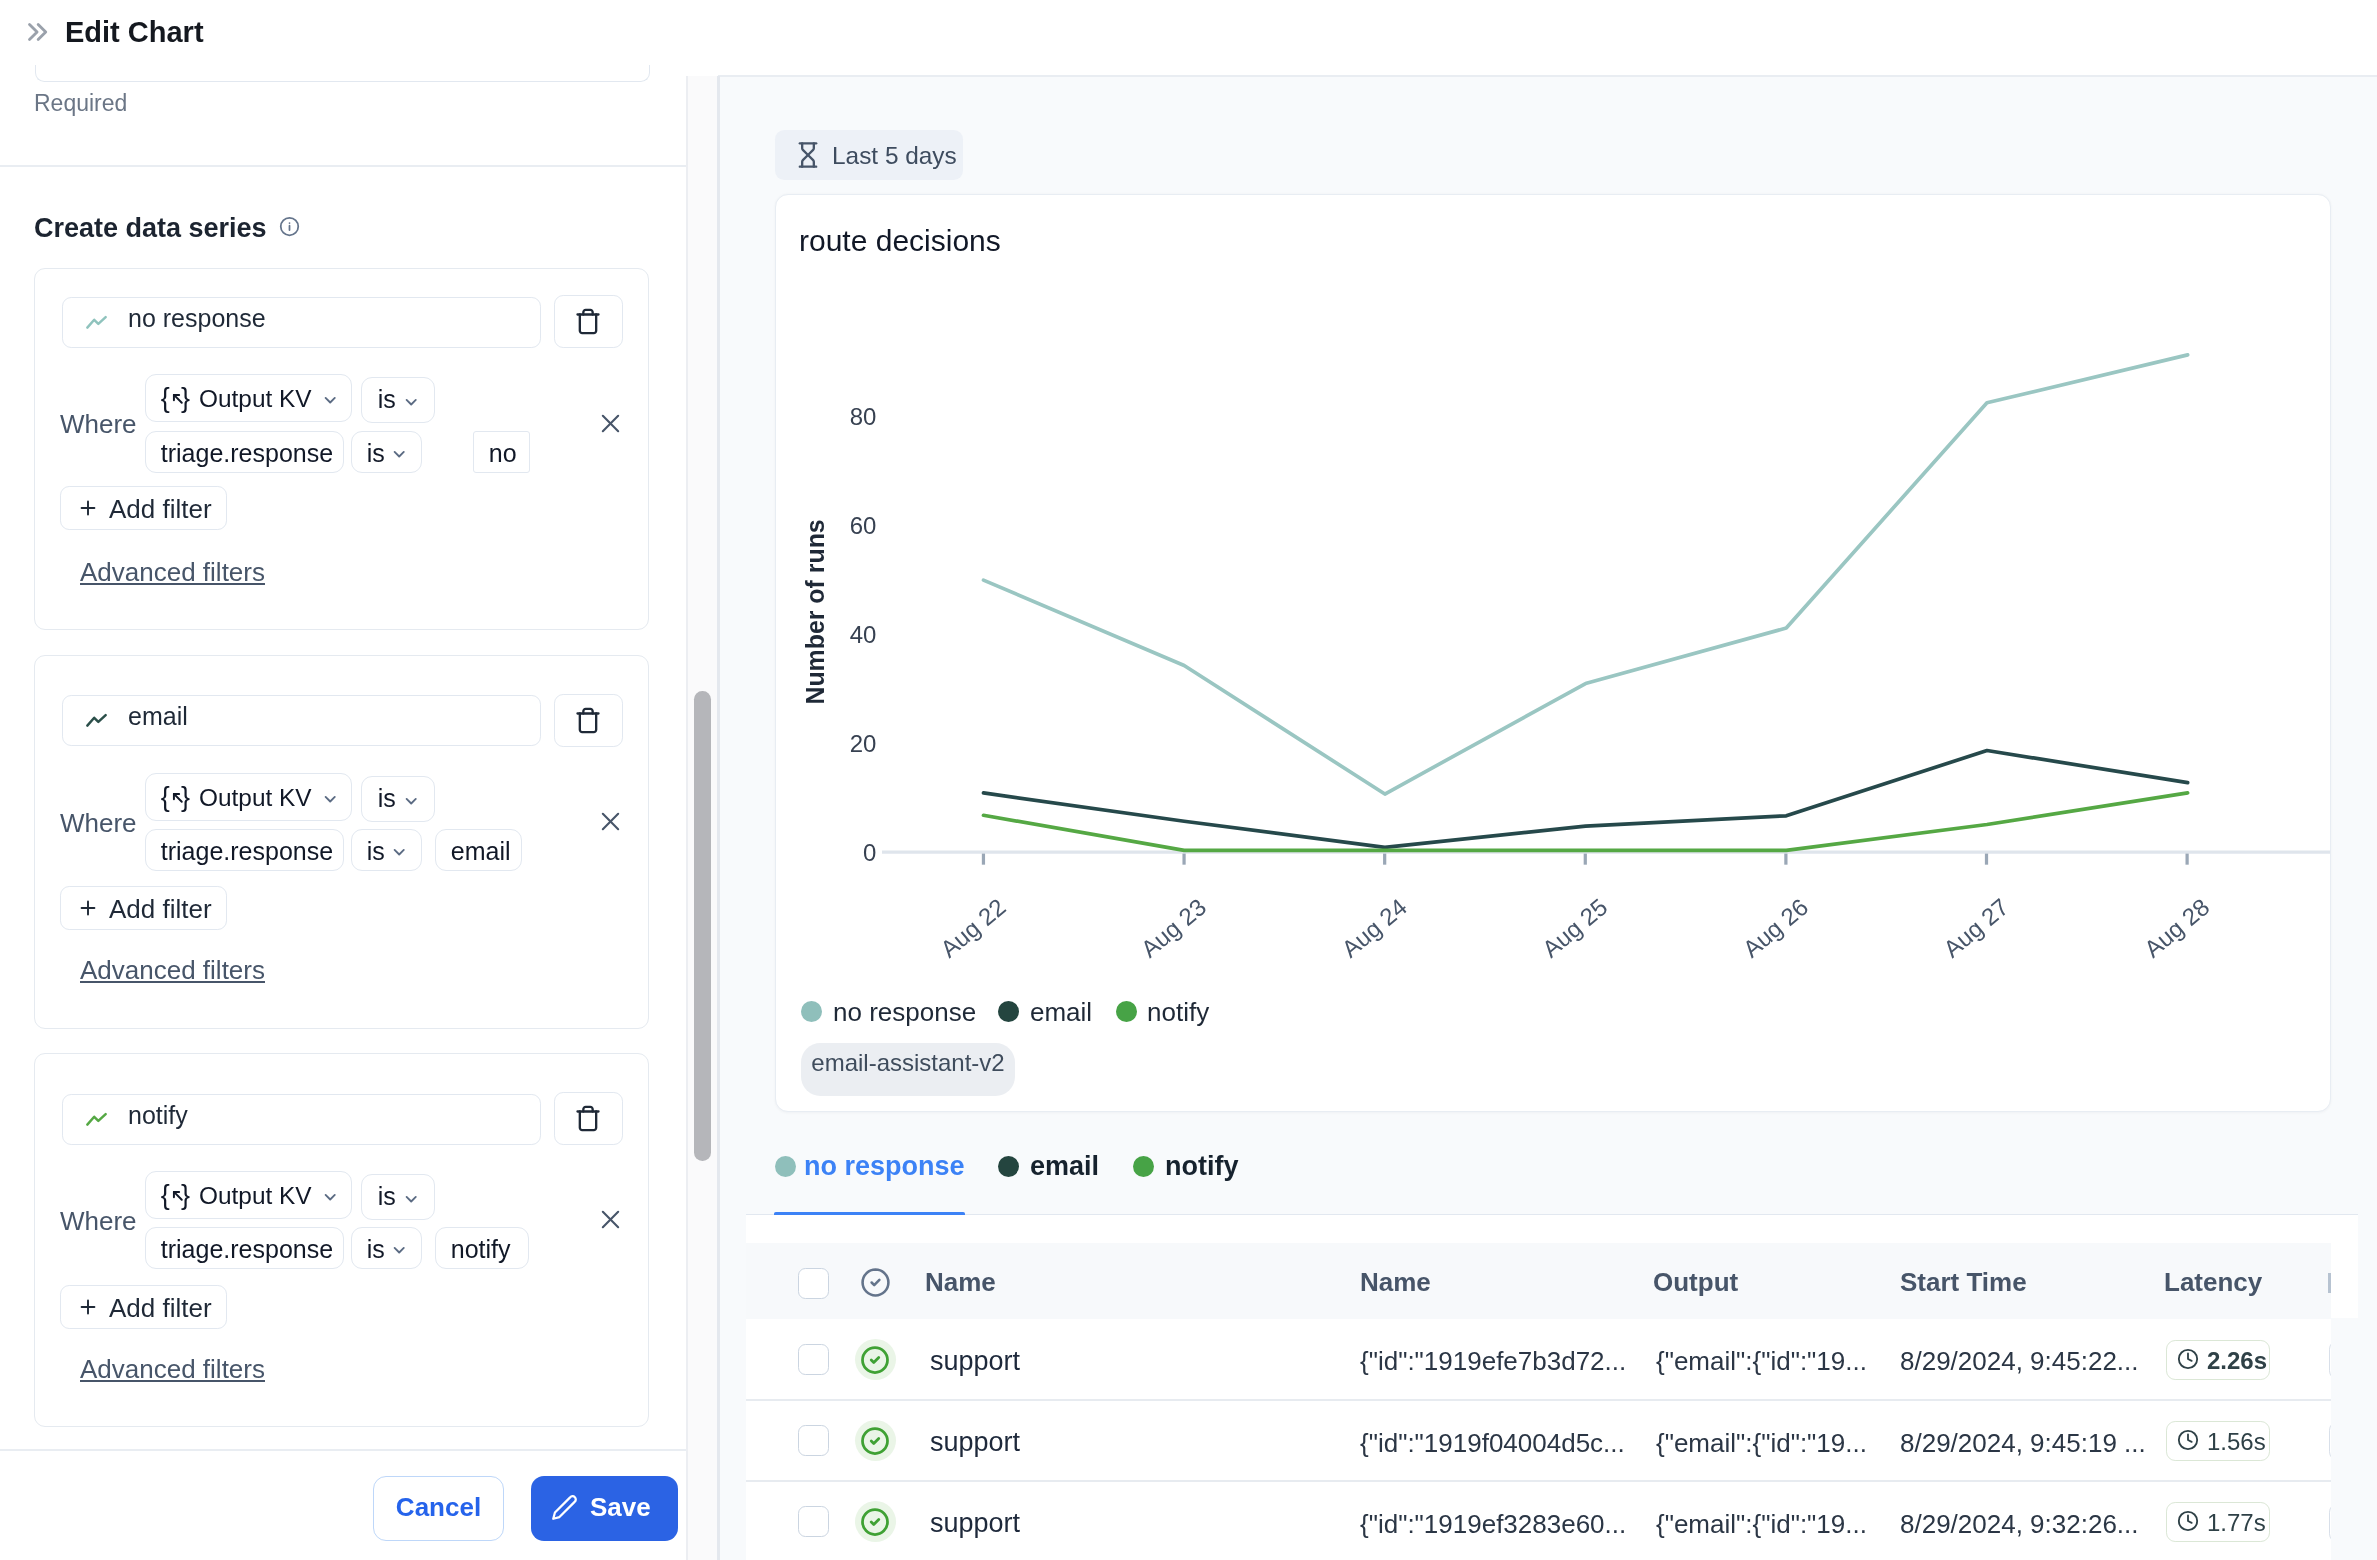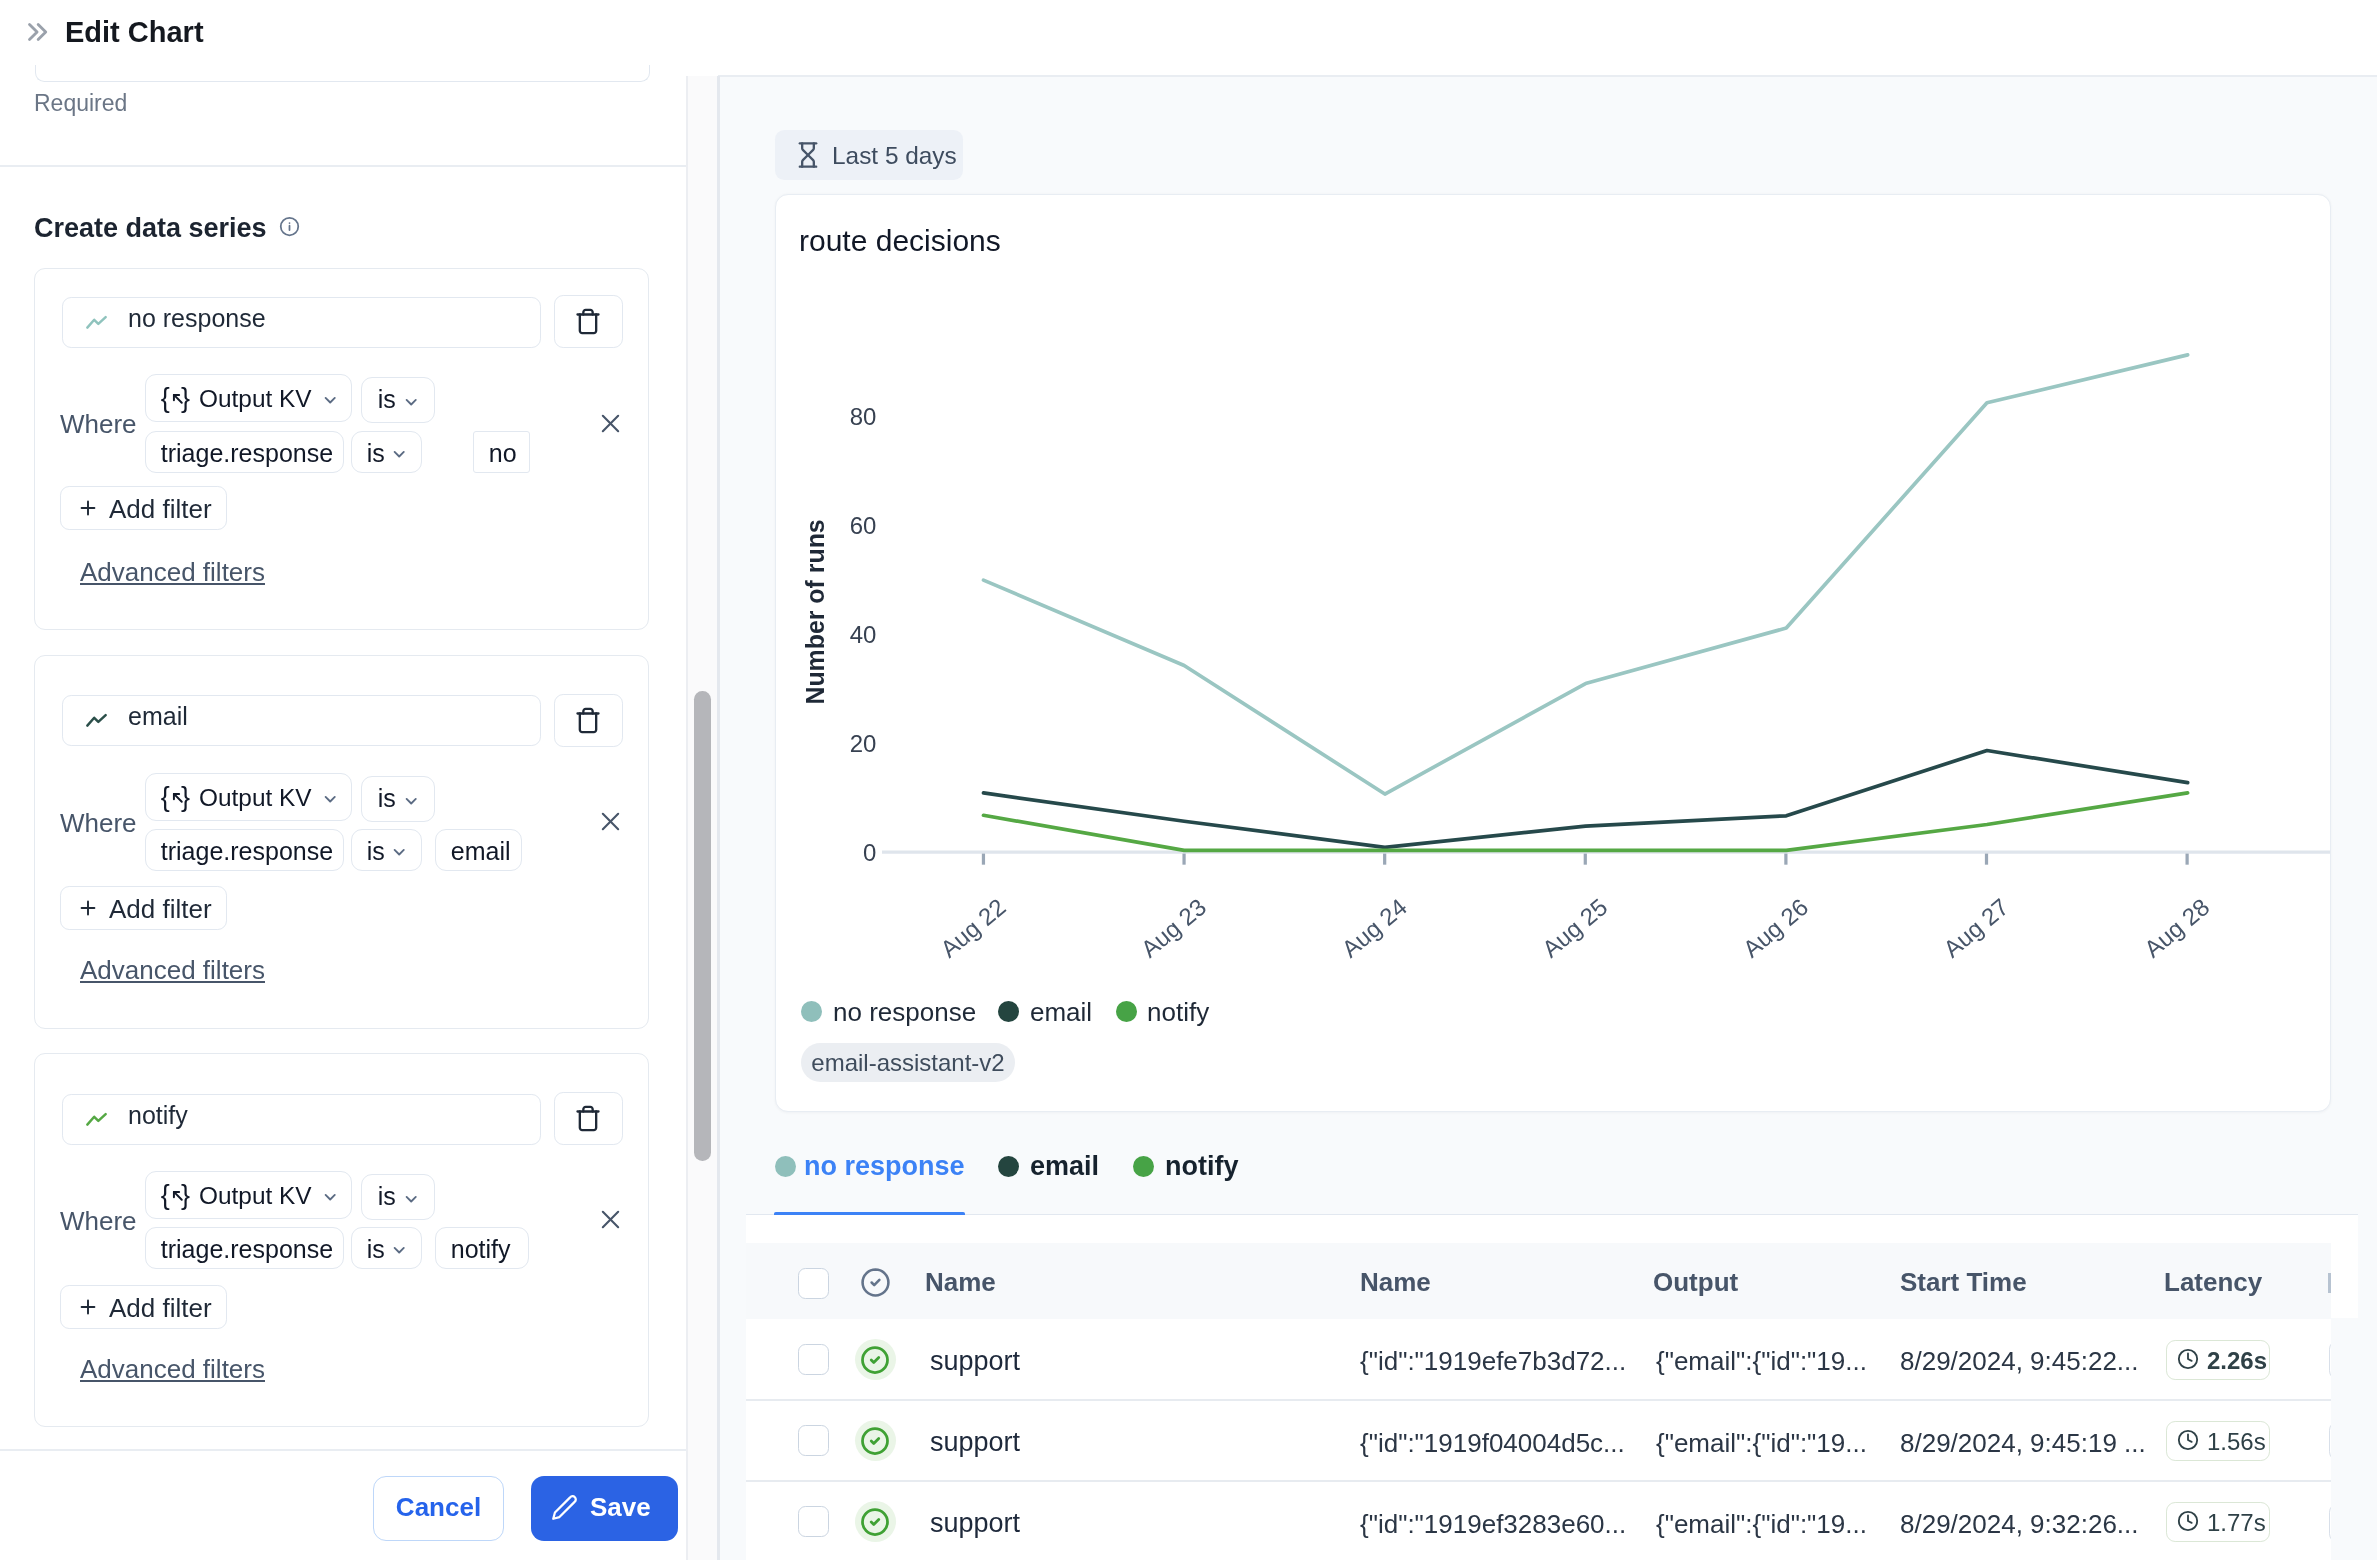--- a/index.html
+++ b/index.html
@@ -276,21 +276,21 @@
     <polyline points="226,649.2 443.6,679.9 661.2,708.2 878.8,685.2 1096.4,674 1314,603.2 1531.6,638" stroke="#26494b" stroke-width="4" stroke-linejoin="round" stroke-linecap="round"></polyline>
     <polyline points="226,673.4 443.6,711.5 661.2,711.5 878.8,711.5 1096.4,711.5 1314,683.4 1531.6,649.2" stroke="#55a844" stroke-width="4" stroke-linejoin="round" stroke-linecap="round"></polyline>
   </svg>
 
   <div class="abs" style="left:801px; top:1001px; width:21px; height:21px; border-radius:50%; background:#8fbfbb;"></div>
   <div class="abs" style="left:833px; top:997px; font-size:26px; color:#1f2937;">no response</div>
   <div class="abs" style="left:998px; top:1001px; width:21px; height:21px; border-radius:50%; background:#24453f;"></div>
   <div class="abs" style="left:1030px; top:997px; font-size:26px; color:#1f2937;">email</div>
   <div class="abs" style="left:1116px; top:1001px; width:21px; height:21px; border-radius:50%; background:#47a346;"></div>
   <div class="abs" style="left:1147px; top:997px; font-size:26px; color:#1f2937;">notify</div>
-  <div class="abs" style="left:801px; top:1043px; width:214px; height:39px; background:#ebeef2; border-radius:19.4px; font-size:24px; color:#3f4c5c; line-height:39px; text-align:center;">email-assistant-v2</div>
+  <div class="abs" style="left:801px; top:1043px; width:214px; height:53px; background:#ebeef2; border-radius:19.4px; font-size:24px; color:#3f4c5c; line-height:39px; text-align:center;">email-assistant-v2</div>
 
   <div class="abs" style="left:775px; top:1156px; width:21px; height:21px; border-radius:50%; background:#8fbfbb;"></div>
   <div class="abs" style="left:804px; top:1151px; font-size:27px; font-weight:700; color:#3c82f6;">no response</div>
   <div class="abs" style="left:998px; top:1156px; width:21px; height:21px; border-radius:50%; background:#24453f;"></div>
   <div class="abs" style="left:1030px; top:1151px; font-size:27px; font-weight:700; color:#16222e;">email</div>
   <div class="abs" style="left:1133px; top:1156px; width:21px; height:21px; border-radius:50%; background:#47a346;"></div>
   <div class="abs" style="left:1165px; top:1151px; font-size:27px; font-weight:700; color:#16222e;">notify</div>
   <div class="abs" style="left:746px; top:1214px; width:1612px; height:1.8px; background:#e2e8f0;"></div>
   <div class="abs" style="left:774px; top:1212px; width:191px; height:3.7px; background:#3c82f6; border-radius:1.8px;"></div>
 

